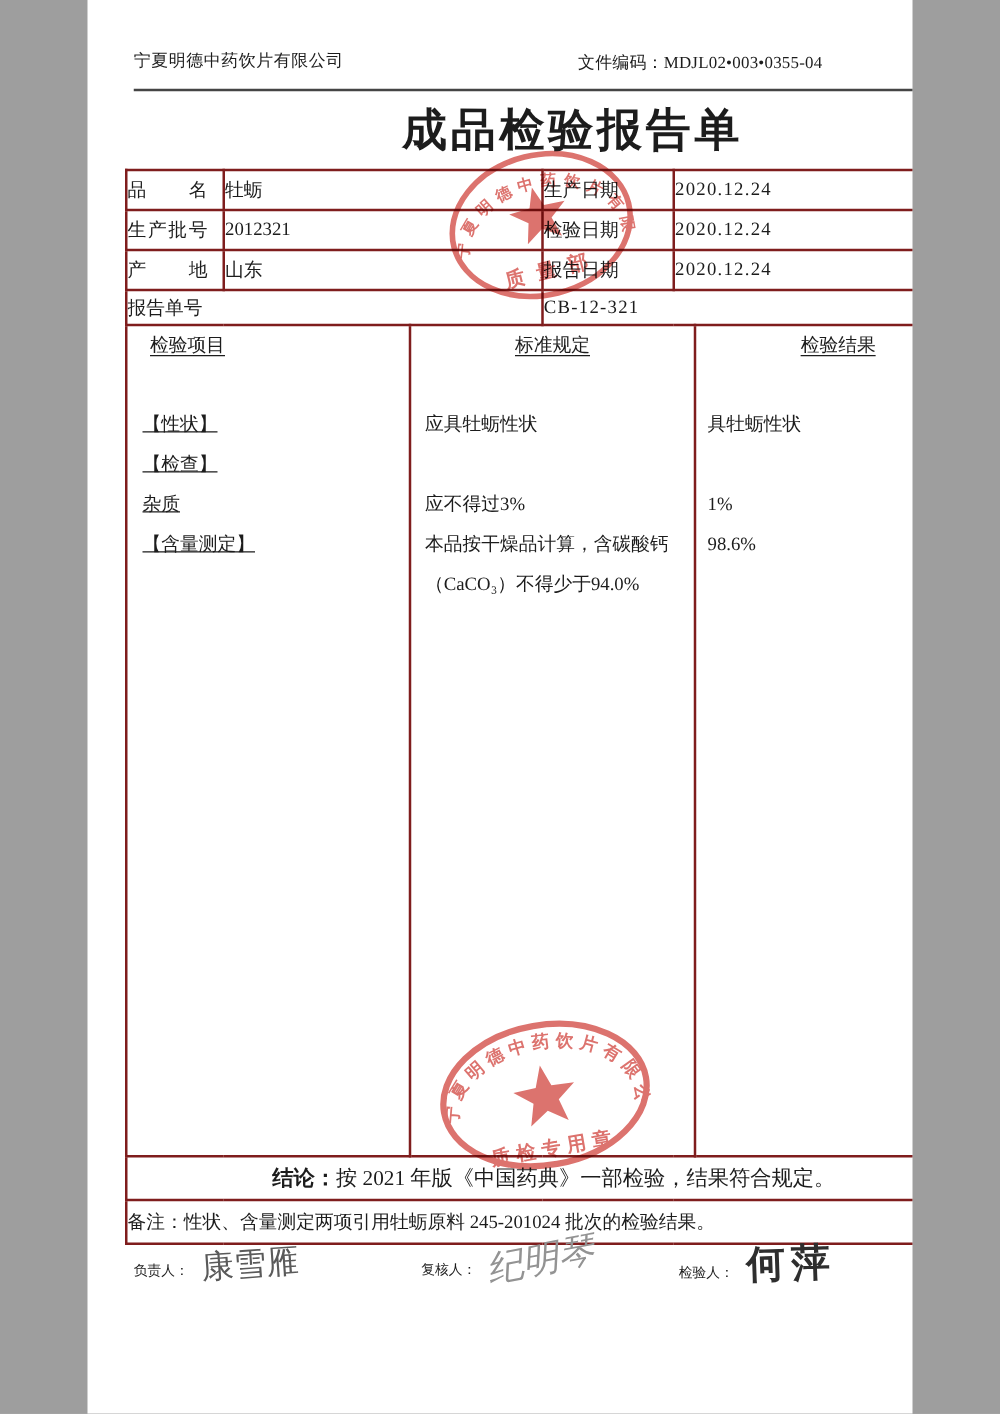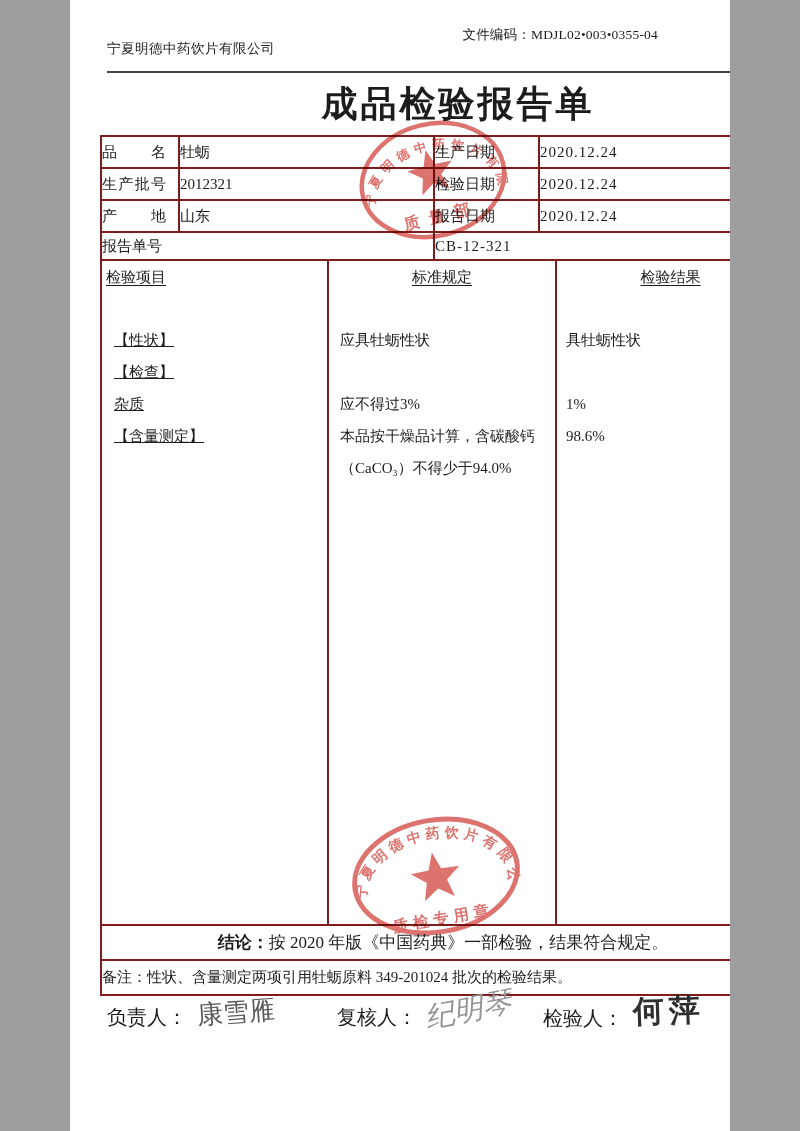--- a/index.html
+++ b/index.html
@@ -7,21 +7,21 @@
     position:relative;
     width:660px;height:1131px;
     background:#ffffff;
     margin:0 auto;
     overflow:hidden;
     font-family:"Liberation Serif","DejaVu Serif",serif;
     color:#1c1c1c;
   }
   
   .company{position:absolute;left:37px;top:40px;font-size:13.5px;letter-spacing:.5px;}
-  .doccode{position:absolute;right:72px;top:26px;font-size:13.5px;letter-spacing:.2px;}
+  .doccode{position:absolute;right:72px;top:41px;font-size:13.5px;letter-spacing:.2px;}
   .rule{position:absolute;left:37px;top:71px;width:690px;height:2px;background:#454545;}
   .title{
     position:absolute;left:0;top:80px;width:776px;
     text-align:center;font-size:36px;font-weight:700;letter-spacing:3px;margin:0;
   }
   
   table.report{
     position:absolute;left:30px;top:135px;
     width:684px;border-collapse:collapse;table-layout:fixed;
     border:2px solid #1f1f1f;
@@ -33,33 +33,33 @@
   .just{display:inline-block;width:64px;text-align:justify;text-align-last:justify;}
   td.val{padding-left:10px;}
   td.lbl2{padding-left:5px;}
   td.val2{padding-left:10px;letter-spacing:1px;}
   td.repno-l{padding-left:9px;}
   td.repno-v{padding-left:6px;letter-spacing:1px;}
   
   td.tcell{vertical-align:top;}
   .t-head{height:22px;margin-top:5px;line-height:22px;}
   .t-head.center{text-align:center;}
-  .t-head.left{padding-left:4px;}
+  .t-head.left{padding-left:18px;}
   .t-head span{text-decoration:underline;text-underline-offset:3px;}
   .t-line{height:32px;line-height:32px;white-space:nowrap;}
   .t-line.first{margin-top:36px;}
   .pa{padding-left:12px;text-decoration:underline;} .pb{padding-left:11px;font-family:Liberation Serif, serif;} .pc{padding-left:9px;}
   
   td.conc{text-align:center;font-size:17px;}
   td.conc .b{font-weight:700;}
   td.remk{padding-left:52px;font-size:15px;}
   
   .sigrow{position:absolute;left:30px;top:1004px;width:740px;height:60px;}
   .sigblock{position:absolute;top:0;white-space:nowrap;}
-  .sigblock .slabel{font-size:20px;vertical-align:middle;}
+  .sigblock .slabel{font-size:11px;vertical-align:middle;}
   .signame{display:inline-block;vertical-align:middle;margin-left:6px;}
   .sig1{font-size:26px;color:#5a5a5a;transform:rotate(-4deg);margin-top:-10px;}
   .sig2{font-size:29px;color:#939393;transform:rotate(-11deg) skewX(-14deg);margin-top:-16px;}
   .sig3{font-size:31px;color:#2e2e2e;font-weight:600;letter-spacing:5px;transform:rotate(-2deg);margin-top:-14px;}
   
   .stamp{position:absolute;mix-blend-mode:multiply;opacity:.88;pointer-events:none;}
   #stamp-top{left:283px;top:110px;}
   #stamp-bottom{left:276px;top:814px;}
 </style>
 </head>
@@ -128,27 +128,27 @@
         <div class="t-line first pc">具牡蛎性状</div>
         <div class="t-line pc"></div>
         <div class="t-line pc">1%</div>
         <div class="t-line pc">98.6%</div>
         <div class="t-line pc"></div>
       </td>
     </tr>
 
     <tr class="r35">
       <td class="conc" colspan="6">
-        <span class="b">结论：</span><span>按 2020 年版《中国药典》一部检验，结果符合规定。</span>
+        <span class="b">结论：</span><span>按 2021 年版《中国药典》一部检验，结果符合规定。</span>
       </td>
     </tr>
 
     <tr class="r35">
       <td class="remk" colspan="6">
-        <span>备注：</span><span>性状、含量测定两项引用牡蛎原料 349-201024 批次的检验结果。</span>
+        <span>备注：</span><span>性状、含量测定两项引用牡蛎原料 245-201024 批次的检验结果。</span>
       </td>
     </tr>
   </tbody>
     </table>
 
   <div class="sigrow">
     <div class="sigblock" style="left:7px;">
       <span class="slabel">负责人：</span>
       <span class="signame sig1">康雪雁</span>
     </div>

